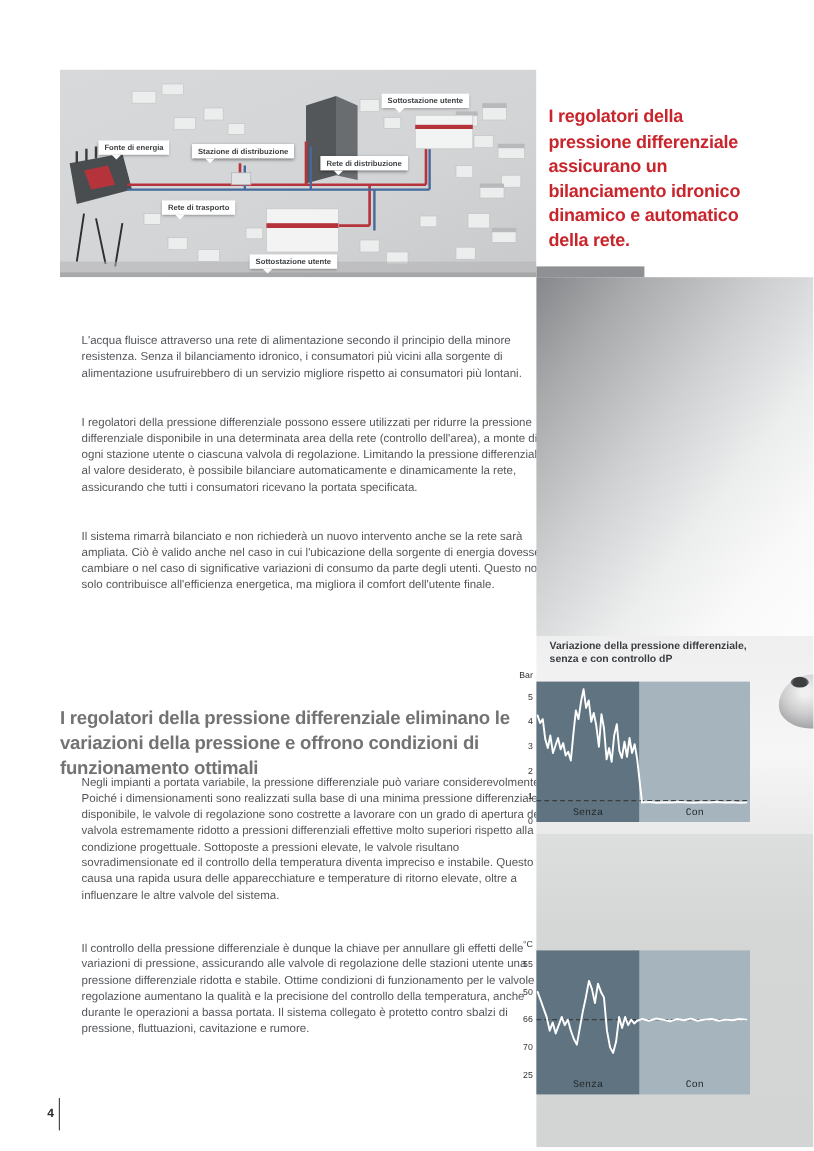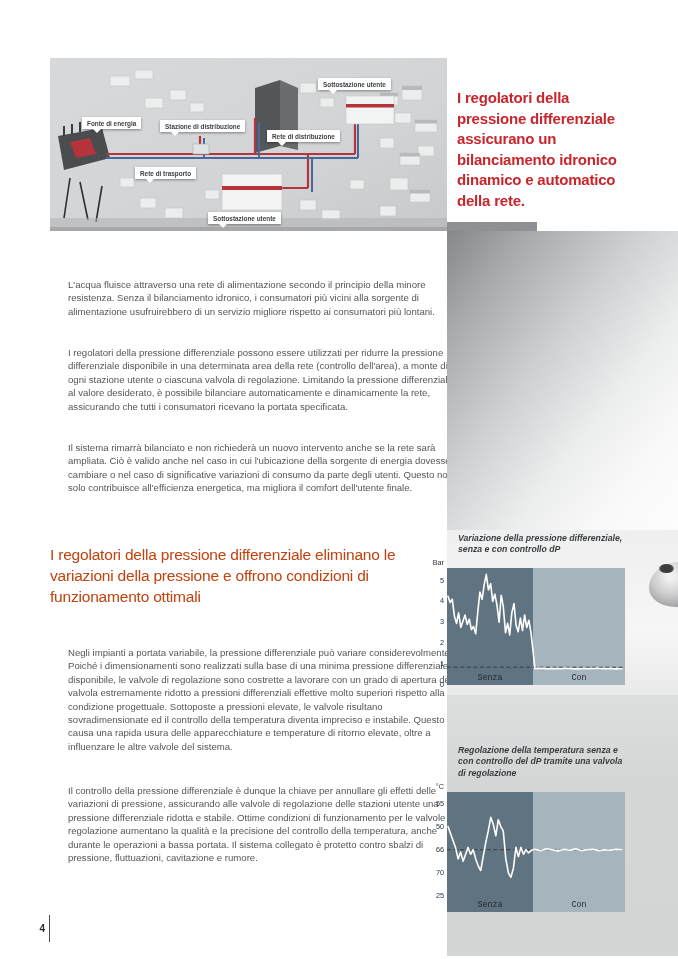--- a/index.html
+++ b/index.html
@@ -14,22 +14,22 @@
   .callout::after{content:"";position:absolute;left:11px;bottom:-4px;
                   border-left:4px solid transparent;border-right:4px solid transparent;
                   border-top:4px solid #fff;}
 
   
   .intro-heading{position:absolute;left:457px;top:88px;width:178px;margin:0;
                  font-size:15px;line-height:20.5px;font-weight:bold;color:#c9252c;letter-spacing:-.2px;}
   .body-par{position:absolute;left:50px;width:392px;margin:18px;
             font-size:9.6px;line-height:13.4px;color:#54565a;}
   .p1{top:260px;} .p2{top:328px;} .p3{top:423px;} .p4{top:628px;} .p5{top:766px;}
-  .section-heading{position:absolute;left:50px;top:544px;width:402px;margin:0;
-                   font-size:15.5px;line-height:21px;font-weight:normal;color:#c2410c;letter-spacing:-.2px;}
+  .section-heading{position:absolute;left:50px;top:588px;width:402px;margin:0;
+                   font-size:15.5px;line-height:21px;font-weight:bold;color:#737373;letter-spacing:-.2px;}
 
   
   .page-number{position:absolute;left:33px;top:923px;width:12px;text-align:right;
                font-size:10px;font-weight:bold;color:#2b2b2b;}
   .footer-rule{position:absolute;left:49px;top:915px;width:1px;height:27px;background:#4a4a4a;}
 
   
   .panel-a{position:absolute;left:447px;top:231px;width:231px;height:299px;
            background:linear-gradient(128deg,#86878a 0%,#a9aaac 18%,#cfd0d2 42%,#eceded 64%,#f9f9f9 82%,#fdfdfd 100%);}
   .panel-strip{position:absolute;left:447px;top:222px;width:90px;height:9px;background:#8e9093;}
@@ -38,21 +38,21 @@
   .panel-c{position:absolute;left:447px;top:695px;width:231px;height:264px;
            background:linear-gradient(180deg,#dddfde 0%,#d4d7d6 30%,#d2d5d4 100%);}
   .dome{position:absolute;left:649px;top:562px;width:58px;height:45px;
         border-radius:50% 50% 46% 46% / 58% 58% 42% 42%;
         background:radial-gradient(circle at 38% 32%,#f0f0f0 8%,#cccccd 40%,#98999b 72%,#808183 100%);}
   .dome::after{content:"";position:absolute;left:10px;top:2px;width:15px;height:9px;border-radius:50%;
                background:radial-gradient(circle at 50% 60%,#3c3e40 55%,#6e7072 80%,#9a9b9d 100%);}
 
   
   .chart-caption{position:absolute;left:458px;width:172px;margin:0;
-                 font-size:8.7px;line-height:11.3px;font-weight:600;font-style:italic;color:#393d40;}
+                 font-size:8.7px;line-height:11.3px;font-weight:600;color:#393d40;}
   .cap1{top:533px;} .cap2{top:745px;}
 
   
   .chart{position:absolute;}
   .chart1{left:447px;top:568px;}
   .chart2{left:447px;top:792px;}
   .plot{position:relative;}
   .chart1 .plot{width:178px;height:117px;}
   .chart2 .plot{width:178px;height:120px;}
   .region{position:absolute;top:0;bottom:0;}
@@ -180,21 +180,20 @@
       <div class="region region-con"></div>
       <svg class="plot-svg" viewBox="0 0 178 117">
           <line x1="0" y1="99.2" x2="178" y2="99.2" stroke="#3a3d40" stroke-width="1" stroke-dasharray="4 2.6"></line>
           <path d="M1.0 28.2 L3.1 34.5 L5.3 31.3 L7.4 48.1 L9.5 55.4 L11.6 44.9 L13.8 59.5 L15.9 53.3 L18.0 47.0 L20.2 56.4 L22.3 51.2 L24.4 61.6 L26.5 58.5 L28.7 65.8 L30.8 43.9 L32.9 24.0 L35.1 31.3 L37.2 16.7 L39.3 6.3 L41.4 21.9 L43.6 15.7 L45.7 33.4 L47.8 26.1 L49.9 36.6 L52.1 54.3 L54.2 27.2 L56.3 38.7 L58.5 64.8 L60.6 55.4 L62.7 66.9 L64.8 44.9 L67.0 35.5 L69.1 57.5 L71.2 63.7 L73.4 50.1 L75.5 62.7 L77.6 47.0 L79.7 59.5 L81.9 52.2 L84.0 64.8 L88.0 100.7 L94.2 100.3 L100.4 100.9 L106.6 100.5 L112.9 100.7 L119.1 100.3 L125.3 100.7 L131.5 100.9 L137.7 100.5 L143.9 100.7 L150.1 100.3 L156.4 100.7 L162.6 100.5 L168.8 100.9 L175.0 100.7" fill="none" stroke="#ffffff" stroke-width="1.6" stroke-linejoin="round" stroke-linecap="round"></path>
         </svg>
       <div class="region-label label-senza">Senza</div>
       <div class="region-label label-con">Con</div>
     </div>
   </div>
 
-  <p class="chart-caption cap2">Regolazione della temperatura senza e con controllo del dP tramite una valvola di regolazione</p>
   <div class="chart chart2">
     <div class="y-unit">°C</div>
     <div class="ytick-col">
         <span style="top: 7.53846px;">55</span>
         <span style="top: 30.6154px;">50</span>
         <span style="top: 53.6923px;">66</span>
         <span style="top: 76.7692px;">70</span>
         <span style="top: 99.8462px;">25</span>
       </div>
     <div class="plot">

